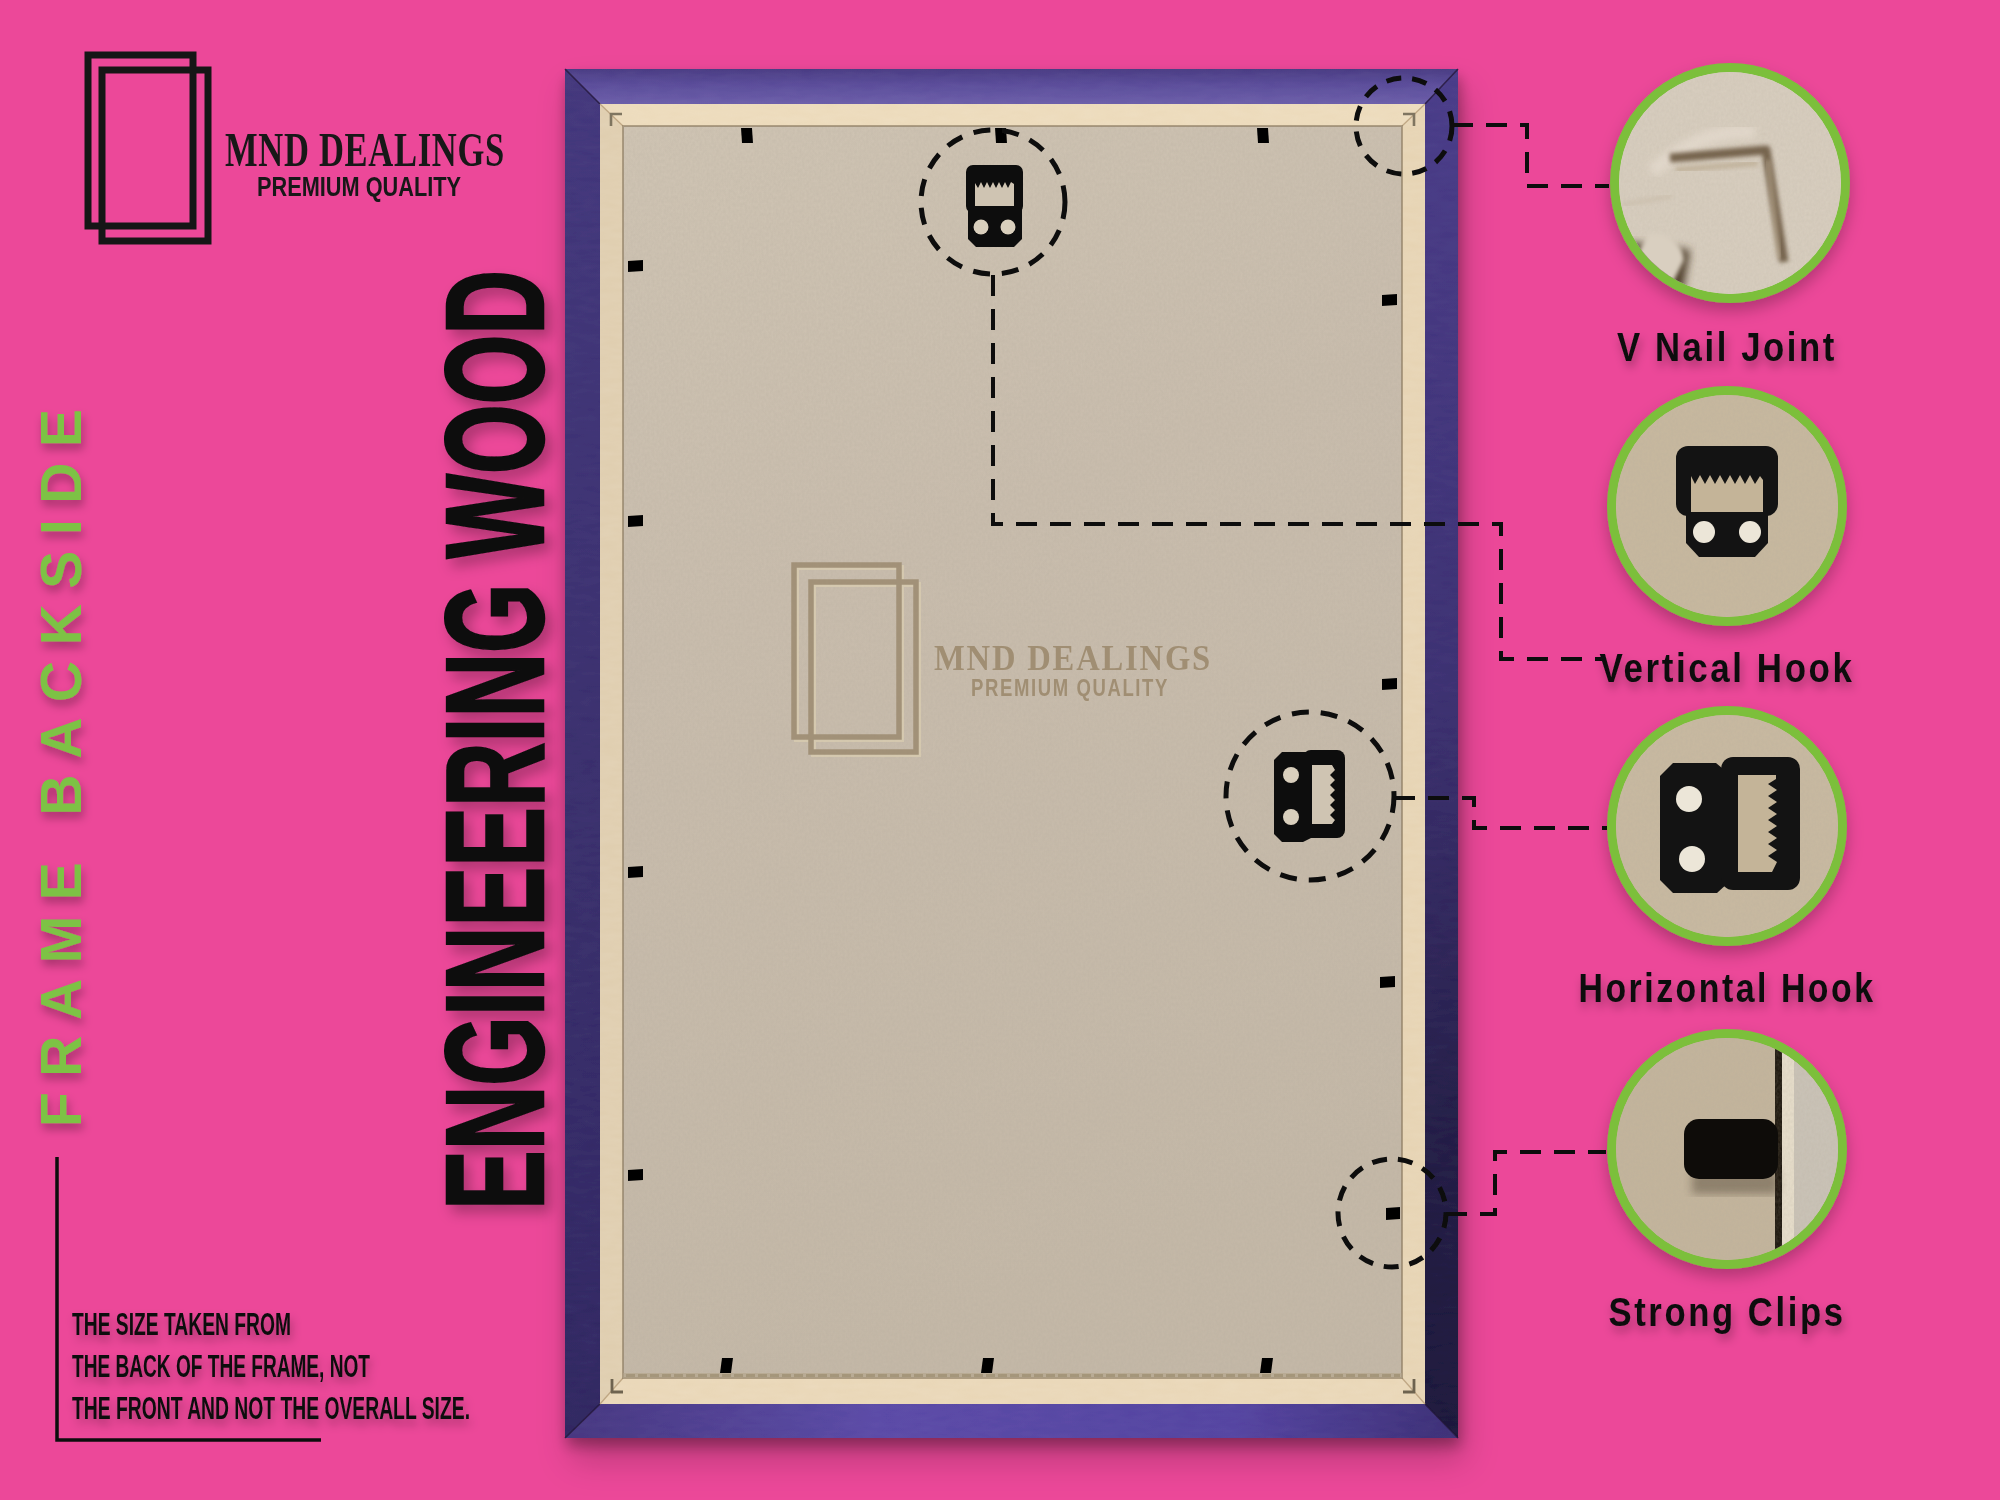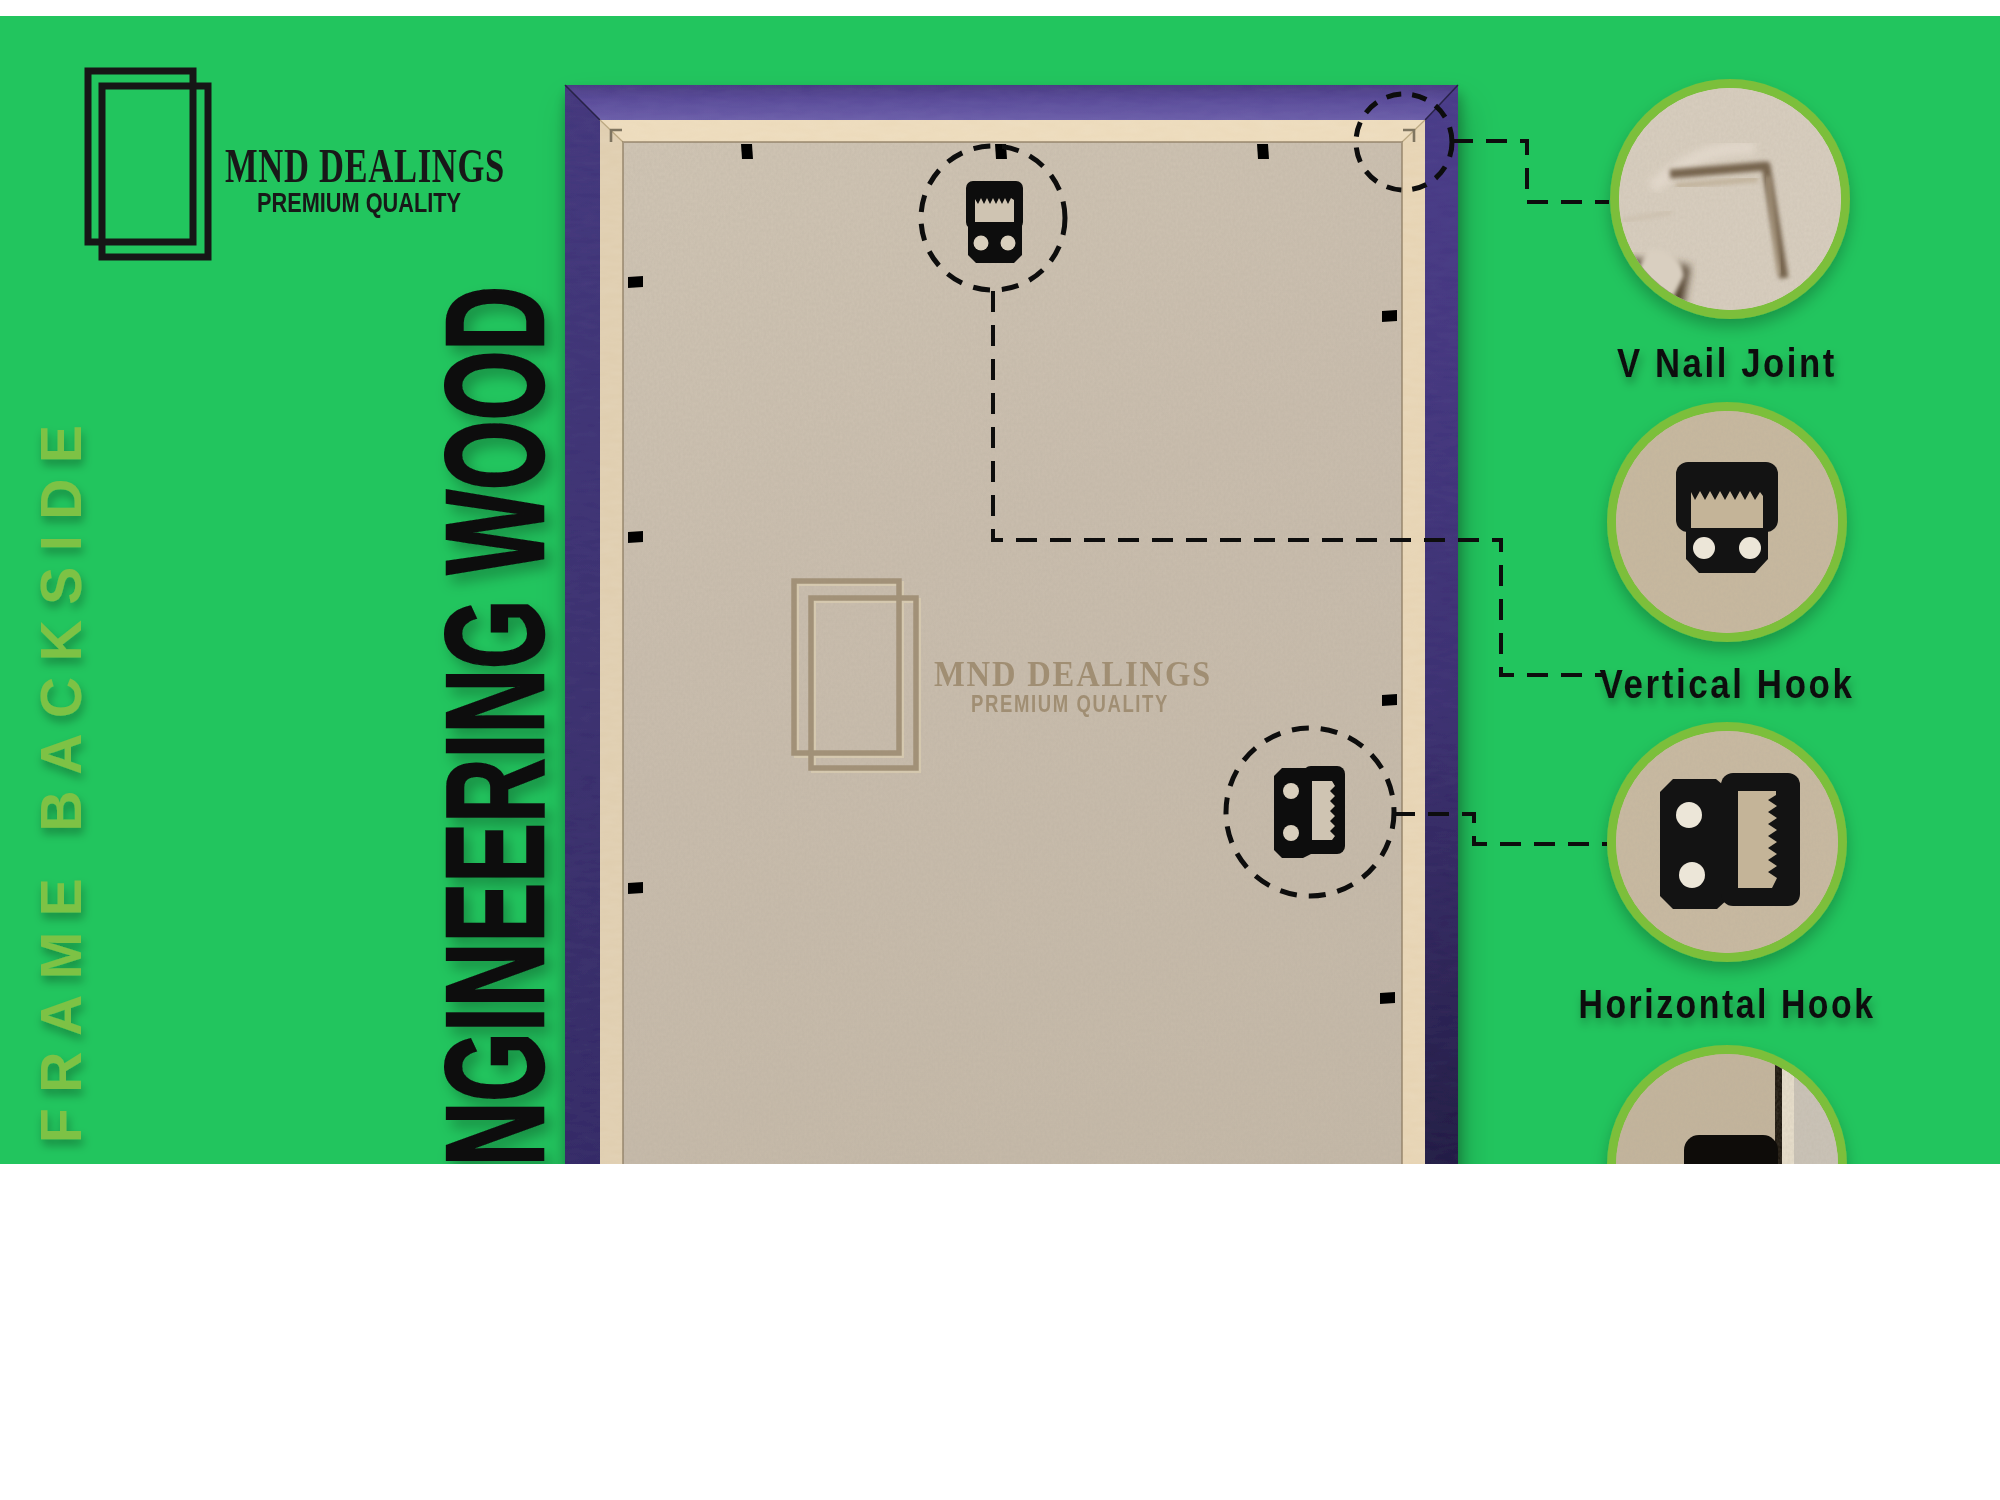--- a/index.html
+++ b/index.html
@@ -1,17 +1,17 @@
 <!DOCTYPE html>
 <html><head>
 <meta charset="utf-8">
 <style>
   html,body{margin:0;padding:0;background:#fff;}
-  .page{position:relative;width:2000px;height:1148px;background:#22c55e;overflow:hidden;
-        font-family:"Liberation Sans", sans-serif;margin-top:16px;}
+  .page{position:relative;width:2000px;height:1500px;background:#ec4899;overflow:hidden;
+        font-family:"Liberation Sans", sans-serif;}
   svg{position:absolute;left:0;top:0;}
 </style>
 </head>
 <body>
 
 <div class="page">
 <svg width="2000" height="1500" viewBox="0 0 2000 1500">
 <defs>
   <linearGradient id="gTop" x1="0" y1="0" x2="0" y2="1">
     <stop offset="0" stop-color="#483a82"></stop>

